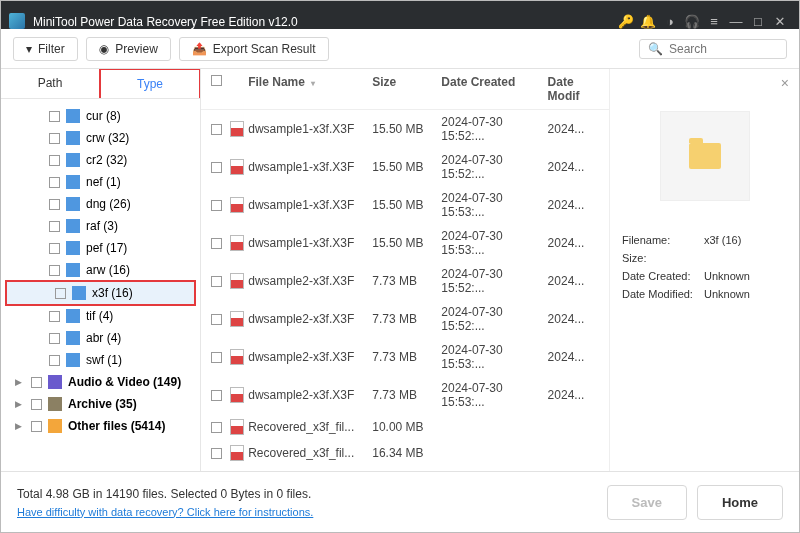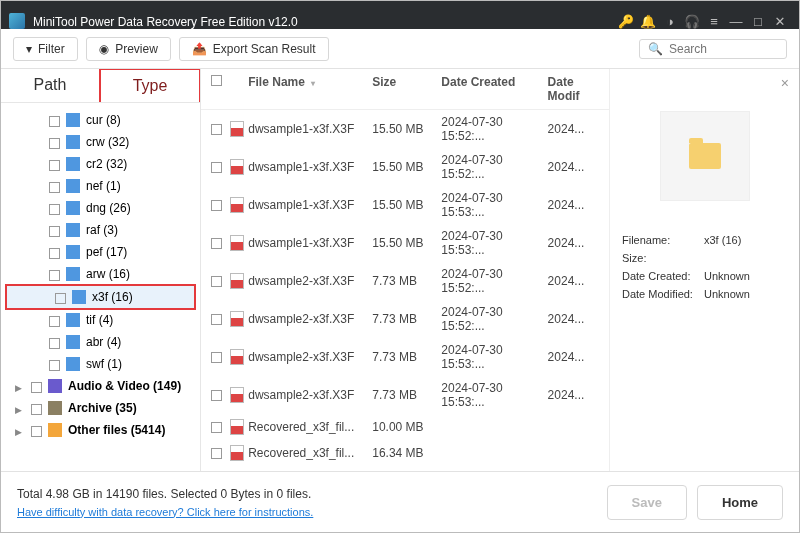--- a/index.html
+++ b/index.html
@@ -9,24 +9,24 @@
 .titlebar .title { flex:1 }
 .titlebar .tb-icon { width:22px; text-align:center; color:#bbb; font-size:13px; cursor:pointer }
 .titlebar .key { color:#f0b84a }
 .toolbar { height:40px; background:#fff; border-bottom:1px solid #e2e2e2; display:flex; align-items:center; padding:6px 12px; gap:8px }
 .btn { border:1px solid #d7d7d7; background:#fff; border-radius:3px; padding:4px 12px; font-size:12px; display:flex; align-items:center; gap:6px; cursor:pointer; color:#333 }
 .search { margin-left:auto; border:1px solid #d7d7d7; border-radius:3px; padding:2px 8px; display:flex; align-items:center; gap:6px; width:148px; font-size:12px; color:#999 }
 .search input { border:none; outline:none; font-size:12px; width:100% }
 .body { display:flex; height:402px }
 .sidebar { width:200px; border-right:1px solid #e6e6e6; background:#fff; overflow-y:auto; font-size:12px }
 .tabs { display:flex; border-bottom:1px solid #e6e6e6 }
-.tab { flex:1; text-align:center; padding:7px 0; font-size:16px; cursor:pointer; color:#333 }
-.tab.active { color:#7f1d1d; border:2px solid #e4393c; border-bottom:none; margin:-1px -1px 0 0; background:#fff }
+.tab { flex:1; text-align:center; padding:7px 0; font-size:12px; cursor:pointer; color:#333 }
+.tab.active { color:#3b82f6; border:2px solid #e4393c; border-bottom:none; margin:-1px -1px 0 0; background:#fff }
 .tree { padding:6px 0 }
-.tree-item { display:flex; align-items:flex-end; padding:4px 6px 4px 30px; gap:6px; cursor:pointer; white-space:nowrap }
+.tree-item { display:flex; align-items:center; padding:4px 6px 4px 30px; gap:6px; cursor:pointer; white-space:nowrap }
 .tree-item.lvl2 { padding-left:48px }
 .tree-item.sel { background:#e8f2fb; border:2px solid #e4393c; margin:-1px 4px }
 .tree-item .arrow { width:10px; color:#888; font-size:9px; margin-left:-16px }
 .cb { width:11px; height:11px; border:1px solid #999; flex-shrink:0 }
 .ficon { width:14px; height:14px; background:#4f97e0; flex-shrink:0 }
 .ficon.orange { background:#f3a63b }
 .ficon.audio { background:#6a5acd }
 .ficon.arch { background:#8b8063 }
 .filelist { flex:1; background:#fff; overflow:auto; font-size:12px; position:relative }
 .fl-head { display:flex; padding:6px 10px; border-bottom:1px solid #eee; color:#555; font-weight:700; position:sticky; top:0; background:#fff }

